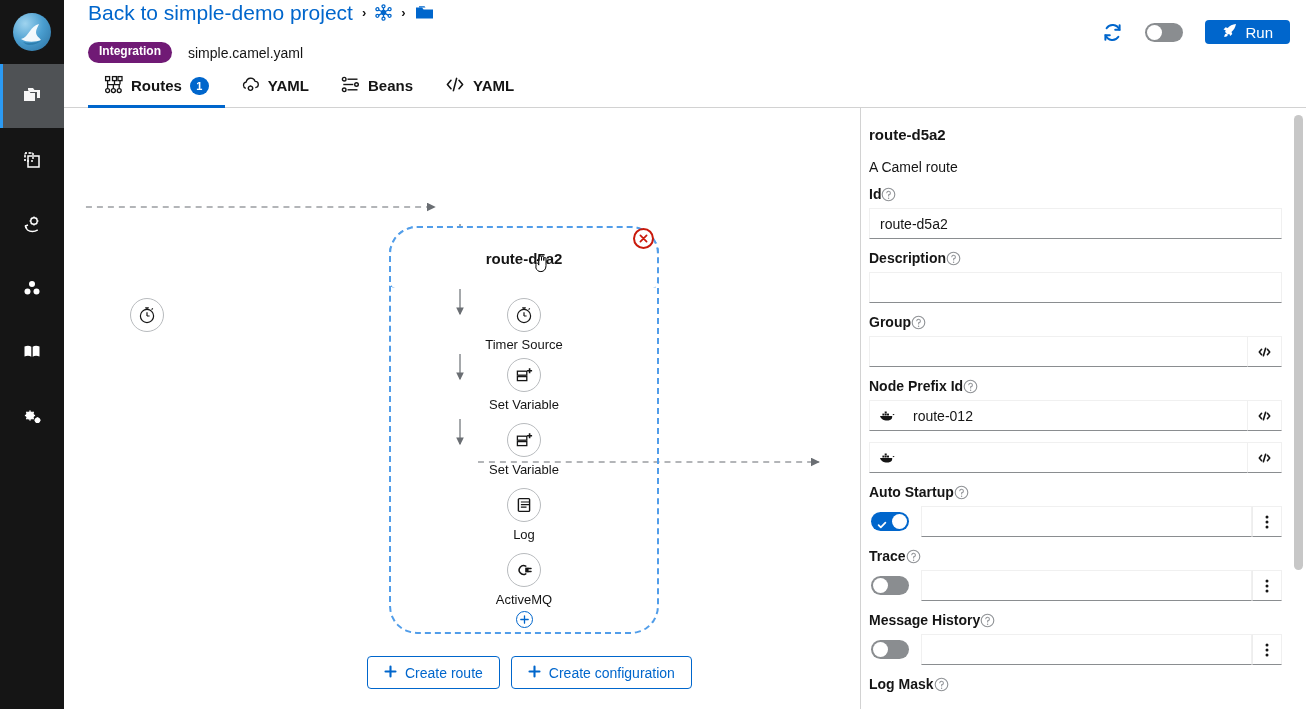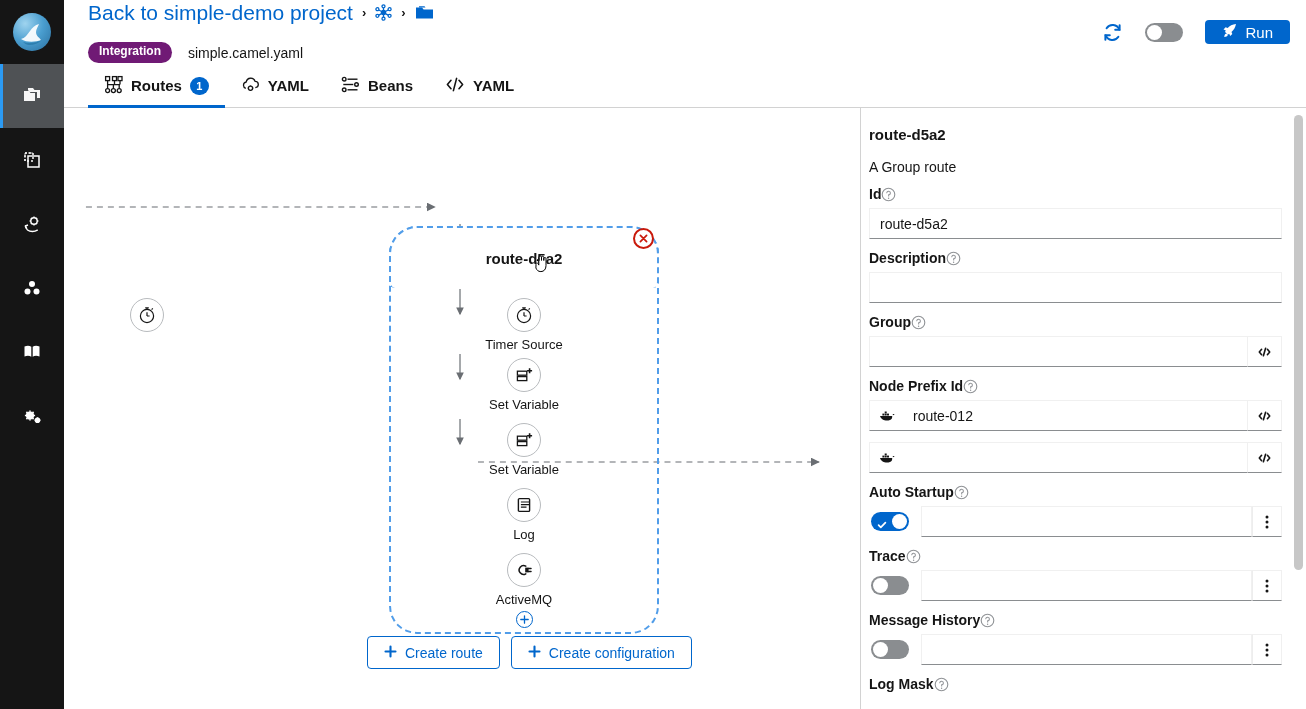--- a/index.html
+++ b/index.html
@@ -127,21 +127,21 @@
     position: absolute; top: 22px; left: -90px; width: 180px; text-align: center;
     font-size: 13px; color: #151515; white-space: nowrap;
   }
   .plus-node {
     position: absolute; left: 452px; top: 503px; width: 17px; height: 17px;
     border-radius: 50%; border: 1.4px solid #0066cc; background: #fff;
     display: flex; align-items: center; justify-content: center; cursor: pointer;
   }
   .cursor-hand { position: absolute; left: 469px; top: 145px; pointer-events: none; z-index: 20; }
 
-  .btnrow { position: absolute; left: 303px; top: 528px; display: flex; gap: 11px; border-radius: 11px; }
+  .btnrow { position: absolute; left: 303px; top: 548px; display: flex; gap: 11px; border-radius: 11px; }
   .outline-btn {
     border: 1px solid #0066cc; background: #fff; color: #0066cc;
     border-radius: 4px; height: 33px; padding: 0 16px; font-size: 14px;
     font-family: inherit; display: flex; align-items: center; gap: 8px; cursor: pointer;
   }
 
   
   .panel {
     width: 446px; flex: 0 0 446px; border-left: 1px solid #d2d2d2;
     background: #fff; position: relative; overflow: hidden;
@@ -497,21 +497,21 @@
                 </svg>
             </span>
             <span>Create configuration</span>
           </button>
         </div>
       </div>
 
       <div class="panel">
         <div class="panel-inner">
           <div class="panel-title">route-d5a2</div>
-          <div class="panel-desc">A Group route</div>
+          <div class="panel-desc">A Camel route</div>
 
           <div class="field">
             <div class="field-head">
               <span class="field-label">Id</span>
               <span class="help-ico">
                 <svg width="15" height="15" viewBox="0 0 15 15" fill="none" stroke="#6a6e73" stroke-width="1.1">
                     <circle cx="7.5" cy="7.5" r="6.3"></circle>
                     <path d="M5.8 5.8a1.8 1.8 0 1 1 1.9 2v1.1" stroke-linecap="round"></path>
                     <circle cx="7.6" cy="11.2" r=".7" fill="#6a6e73" stroke="none"></circle>
                   </svg>

